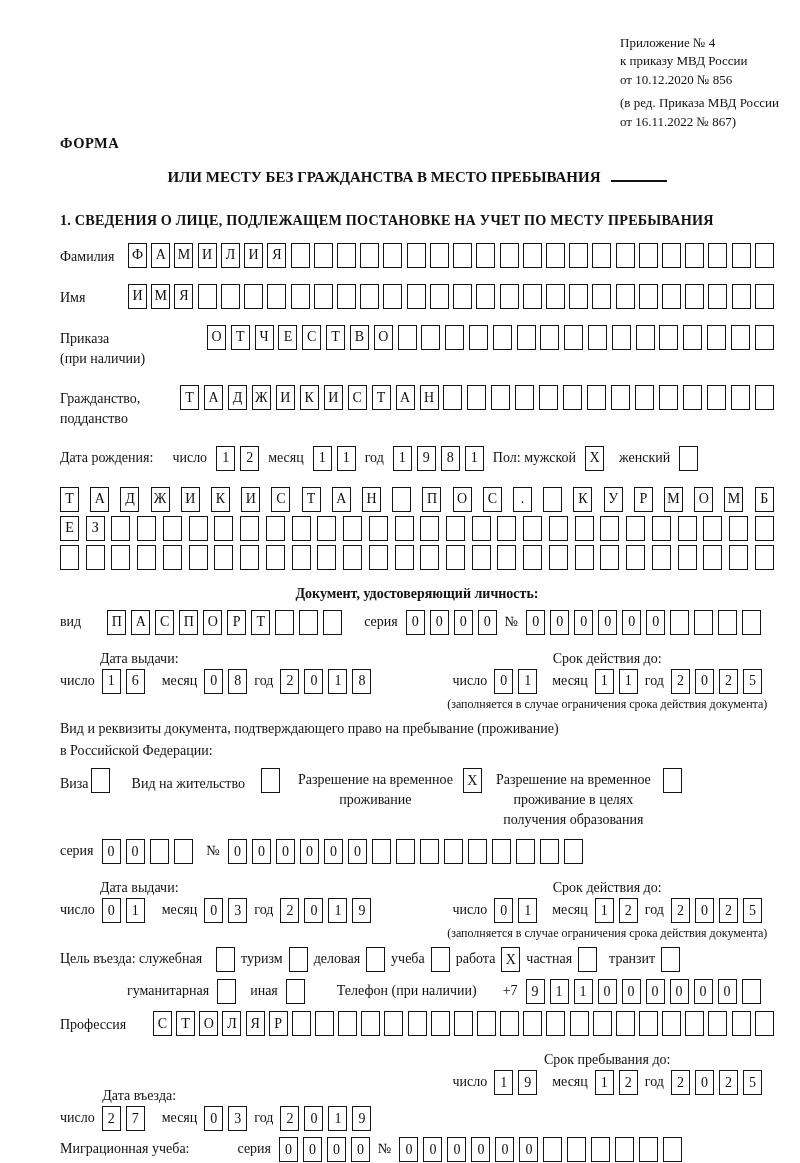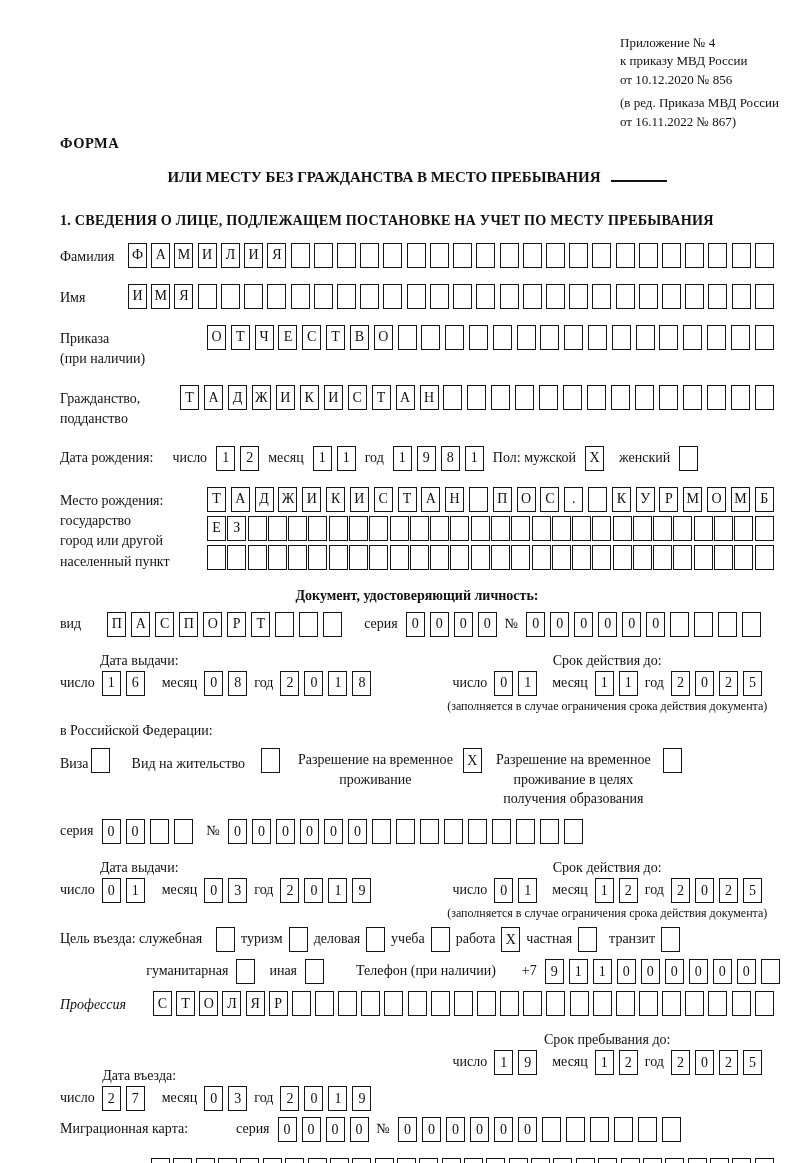--- a/index.html
+++ b/index.html
@@ -212,26 +212,20 @@
     <div class="cells">
         <span>X</span>
       </div>
     <div class="inl" style="margin-left:6px;">женский</div>
     <div class="cells">
         <span></span>
       </div>
   </div>
 
   <div class="row" style="margin-top:6px;">
-    <div class="lab w147">
-      <div>Место рождения:</div>
-      <div>государство</div>
-      <div>город или другой</div>
-      <div>населенный пункт</div>
-    </div>
     <div class="stack">
       <div class="cells spread">
           <span>Т</span>
           <span>А</span>
           <span>Д</span>
           <span>Ж</span>
           <span>И</span>
           <span>К</span>
           <span>И</span>
           <span>С</span>
@@ -395,20 +389,21 @@
             <span>0</span>
             <span>2</span>
             <span>5</span>
           </span>
       </div>
       <div class="note">(заполняется в случае ограничения срока действия документа)</div>
     </div>
   </div>
 
   <div class="para">
+    <div>Вид и реквизиты документа, подтверждающего право на пребывание (проживание)</div>
     <div>в Российской Федерации:</div>
   </div>
 
   <div class="ckrow">
     <span class="cklab" style="padding-top:6px;">Виза</span>
     <span class="cells" style="margin-left:2px;">
         <span></span>
       </span>
     <span class="cklab" style="margin-left:22px;padding-top:6px;">Вид на жительство</span>
     <span class="cells" style="margin-left:16px;">
@@ -531,21 +526,21 @@
     <span class="inl">частная</span>
     <span class="cells">
         <span></span>
       </span>
     <span class="inl" style="margin-left:6px;">транзит</span>
     <span class="cells">
         <span></span>
       </span>
   </div>
 
-  <div class="purp" style="gap:8px;margin-left:92px;justify-content:center;">
+  <div class="purp" style="gap:8px;margin-left:67px;">
     <span class="inl">гуманитарная</span>
     <span class="cells">
         <span></span>
       </span>
     <span class="inl" style="margin-left:6px;">иная</span>
     <span class="cells">
         <span></span>
       </span>
     <span class="inl" style="margin-left:24px;">Телефон (при наличии)</span>
     <span class="inl" style="margin-left:18px;">+7</span>
@@ -557,21 +552,21 @@
         <span>0</span>
         <span>0</span>
         <span>0</span>
         <span>0</span>
         <span>0</span>
         <span></span>
       </span>
   </div>
 
   <div class="row">
-    <div class="lab" style="width:93px;font-style:italic;">Профессия</div>
+    <div class="lab" style="width:93px;">Профессия</div>
     <div class="cells spread">
         <span>С</span>
         <span>Т</span>
         <span>О</span>
         <span>Л</span>
         <span>Я</span>
         <span>Р</span>
         <span></span>
         <span></span>
         <span></span>
@@ -637,21 +632,21 @@
             <span>2</span>
             <span>0</span>
             <span>2</span>
             <span>5</span>
           </span>
       </div>
     </div>
   </div>
 
   <div class="row" style="gap:8px;margin-top:6px;">
-    <div class="inl">Миграционная карта:</div>
+    <div class="inl">Миграционная учеба:</div>
     <div class="inl" style="margin-left:40px;">серия</div>
     <div class="cells grp">
         <span>0</span>
         <span>0</span>
         <span>0</span>
         <span>0</span>
       </div>
     <div class="inl">№</div>
     <div class="cells grp">
         <span>0</span>

